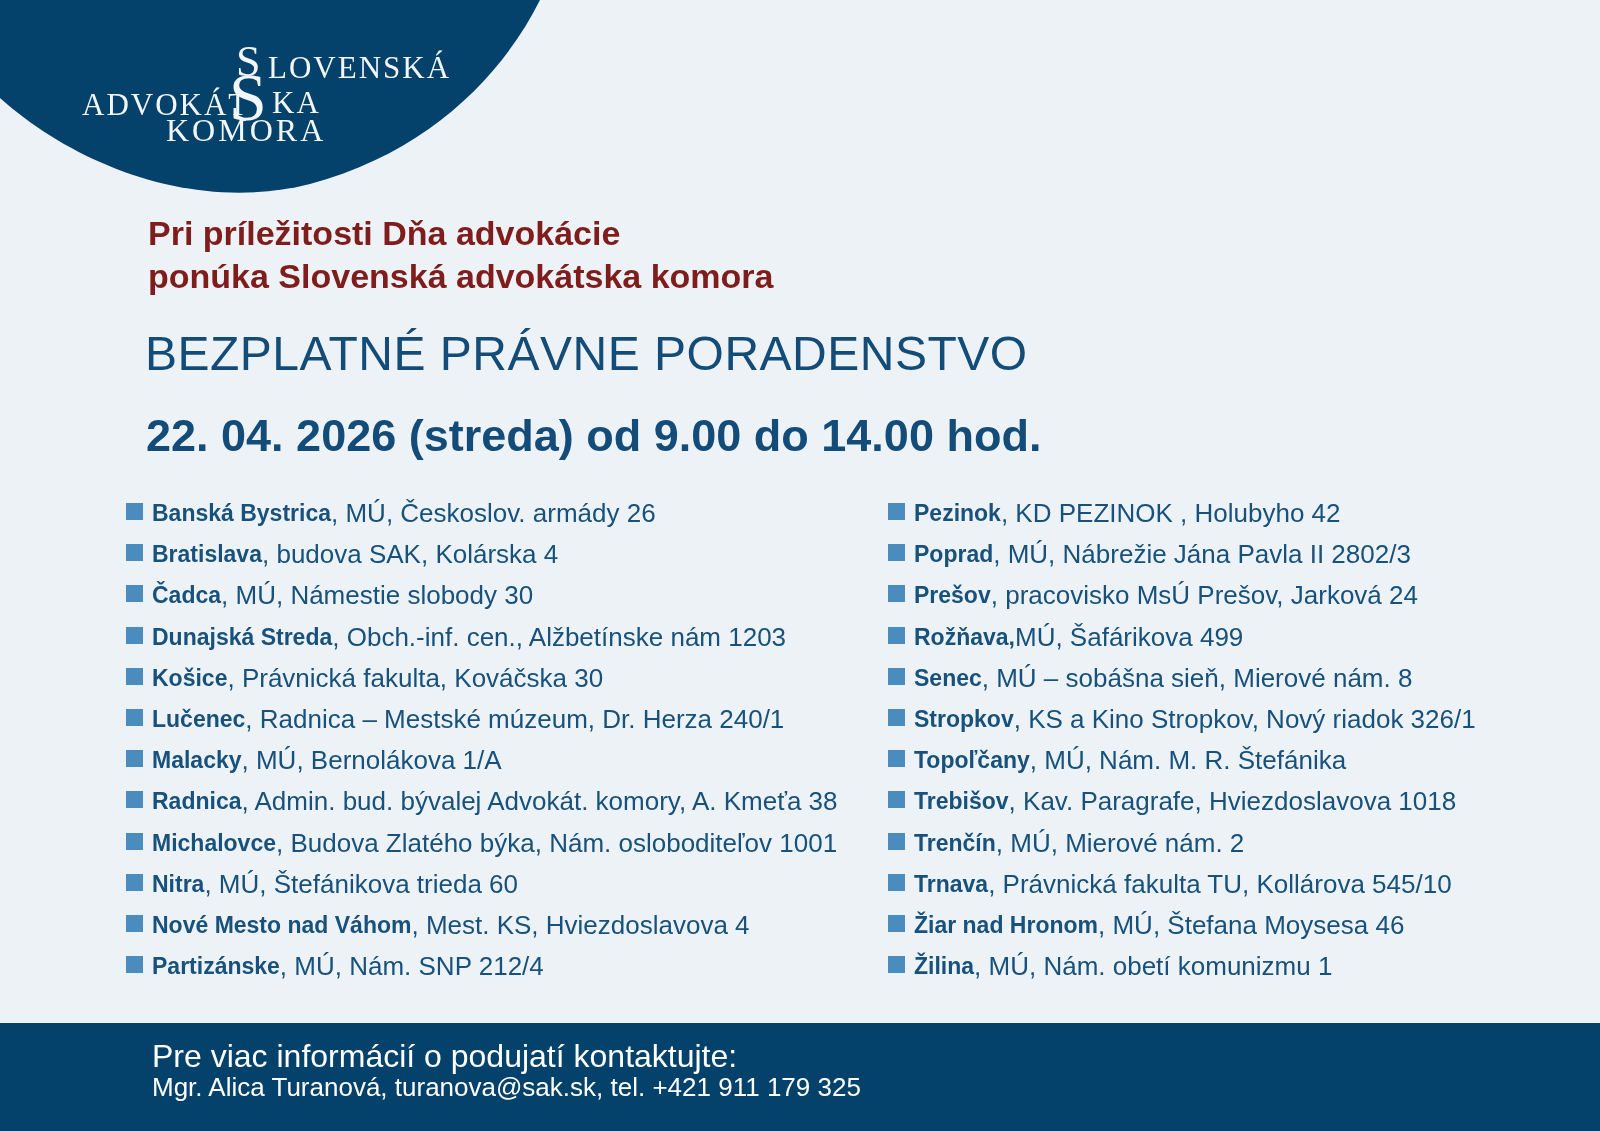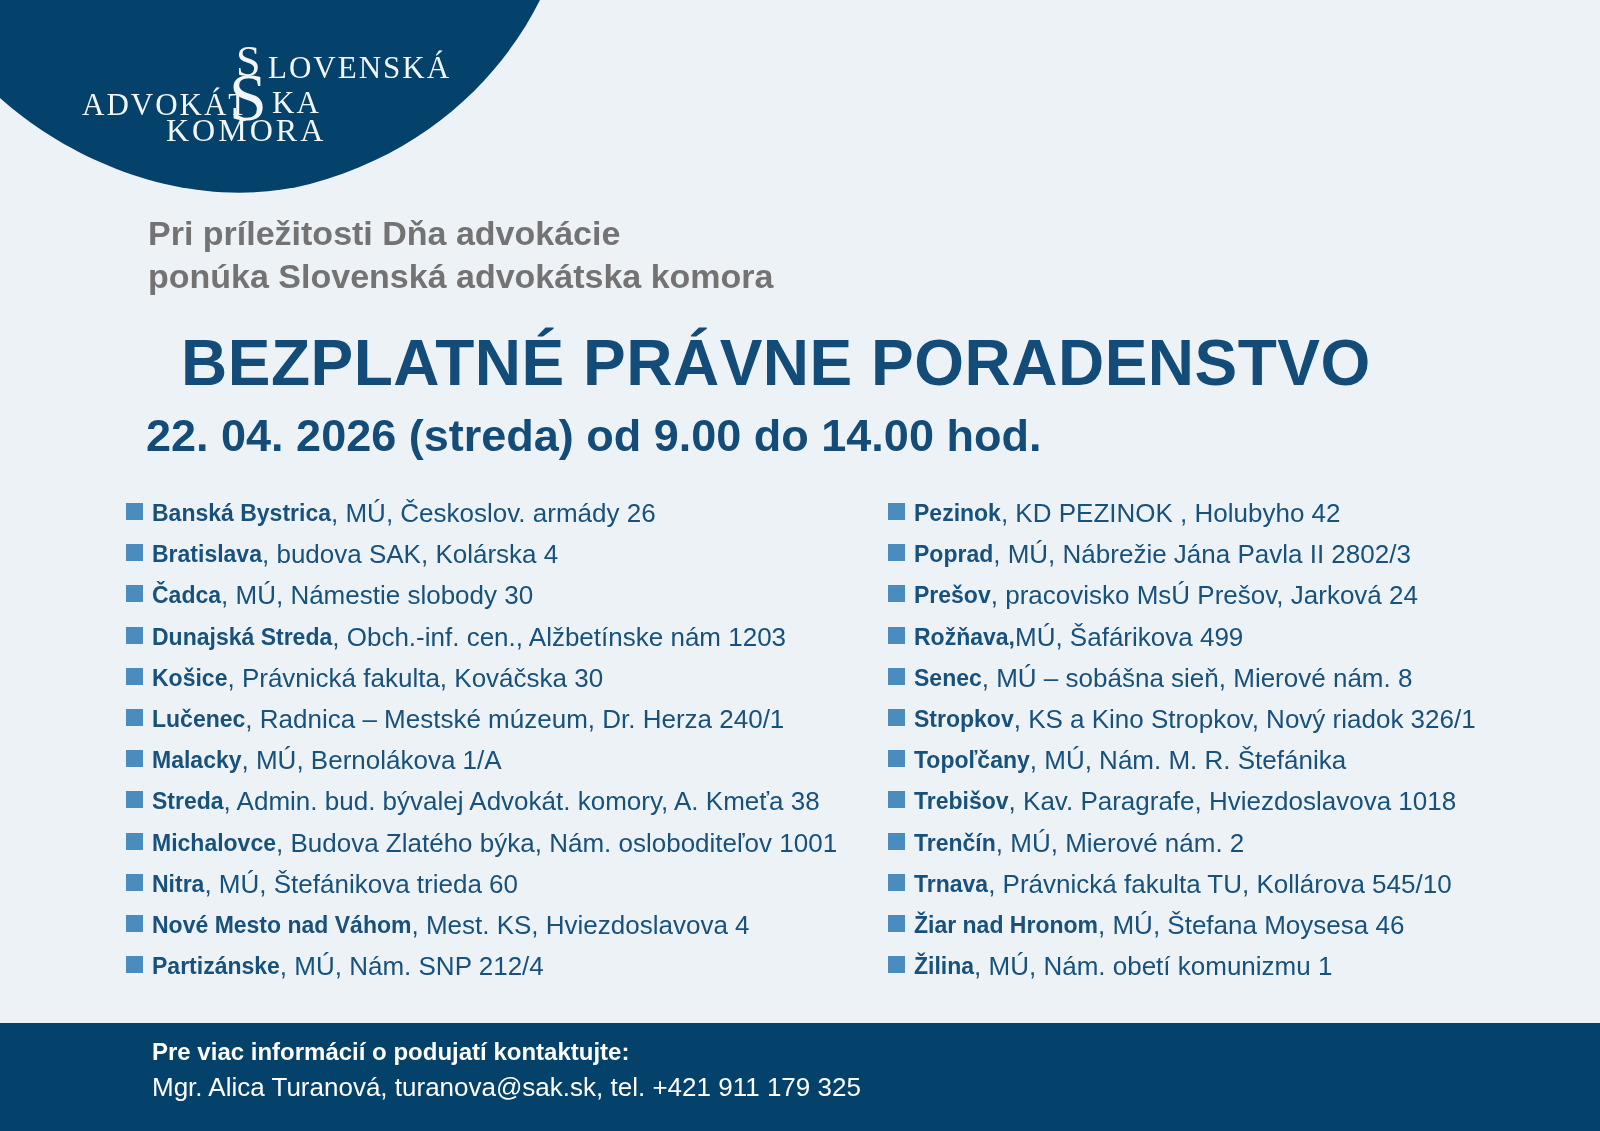--- a/index.html
+++ b/index.html
@@ -27,27 +27,26 @@
   .logo .w-top    { left: 268px; top: 50px;  font-size: 31px; letter-spacing: 2px; text-align: right; }
   .logo .w-left   { left: 82px;  top: 87px;  font-size: 31px; letter-spacing: 2px; }
   .logo .w-right  { left: 272px; top: 85px;  font-size: 31px; letter-spacing: 2px; }
   .logo .w-bottom { left: 166px; top: 112px; font-size: 32px; letter-spacing: 3px; }
   .logo .s-small  { left: 236px; top: 36px;  font-size: 44px; }
   .logo .s-large  { left: 229px; top: 58px;  font-size: 68px; }
 
   
   .intro {
     position: absolute; left: 148px; top: 212px;
-    color: #737373; font-size: 34px; font-weight: 700; line-height: 1.27;
+    color: #7f1d1d; font-size: 34px; font-weight: 700; line-height: 1.27;
   }
   .title {
     position: absolute; left: 145px; top: 326px;
-    color: #134C78; font-size: 64px; font-weight: 700; letter-spacing: 0.5px;
+    color: #134C78; font-size: 48px; font-weight: 400; letter-spacing: 0.5px;
     white-space: nowrap;
-    margin-left: 36px;
   }
   .datetime {
     position: absolute; left: 146px; top: 410px;
     color: #134C78; font-size: 45px; font-weight: 700; letter-spacing: 0px;
     white-space: nowrap;
   }
 
   
   .columns { position: absolute; top: 494px; left: 0; width: 1600px; }
   ul.loc-col { list-style: none; margin: 0; padding: 0; position: absolute; top: 0; }
@@ -69,21 +68,21 @@
   .detail { font-size: 26px; font-weight: 400; line-height: 38px; }
 
   
   .footer {
     position: absolute; left: 0; top: 1023px;
     width: 1600px; height: 108px;
     background: #05426B; color: #FFFFFF;
   }
   .footer-heading {
     position: absolute; left: 152px; top: 15px;
-    font-size: 24px; font-weight: 700;
+    font-size: 32px; font-weight: 400;
   }
   .footer-contact {
     position: absolute; left: 152px; top: 49px;
     font-size: 26px; font-weight: 400;
   }
   .footer-contact .email { font-weight: 400; }
 </style>
 </head>
 <body>
 
@@ -140,21 +139,21 @@
     <span class="city">Lučenec</span>
         <span class="detail">, Radnica – Mestské múzeum, Dr. Herza 240/1</span>
   </li>
       <li>
     <span class="bullet"></span>
     <span class="city">Malacky</span>
         <span class="detail">, MÚ, Bernolákova 1/A</span>
   </li>
       <li>
     <span class="bullet"></span>
-    <span class="city">Streda</span>
+    <span class="city">Radnica</span>
         <span class="detail">, Admin. bud. bývalej Advokát. komory, A. Kmeťa 38</span>
   </li>
       <li>
     <span class="bullet"></span>
     <span class="city">Michalovce</span>
         <span class="detail">, Budova Zlatého býka, Nám. osloboditeľov 1001</span>
   </li>
       <li>
     <span class="bullet"></span>
     <span class="city">Nitra</span>

